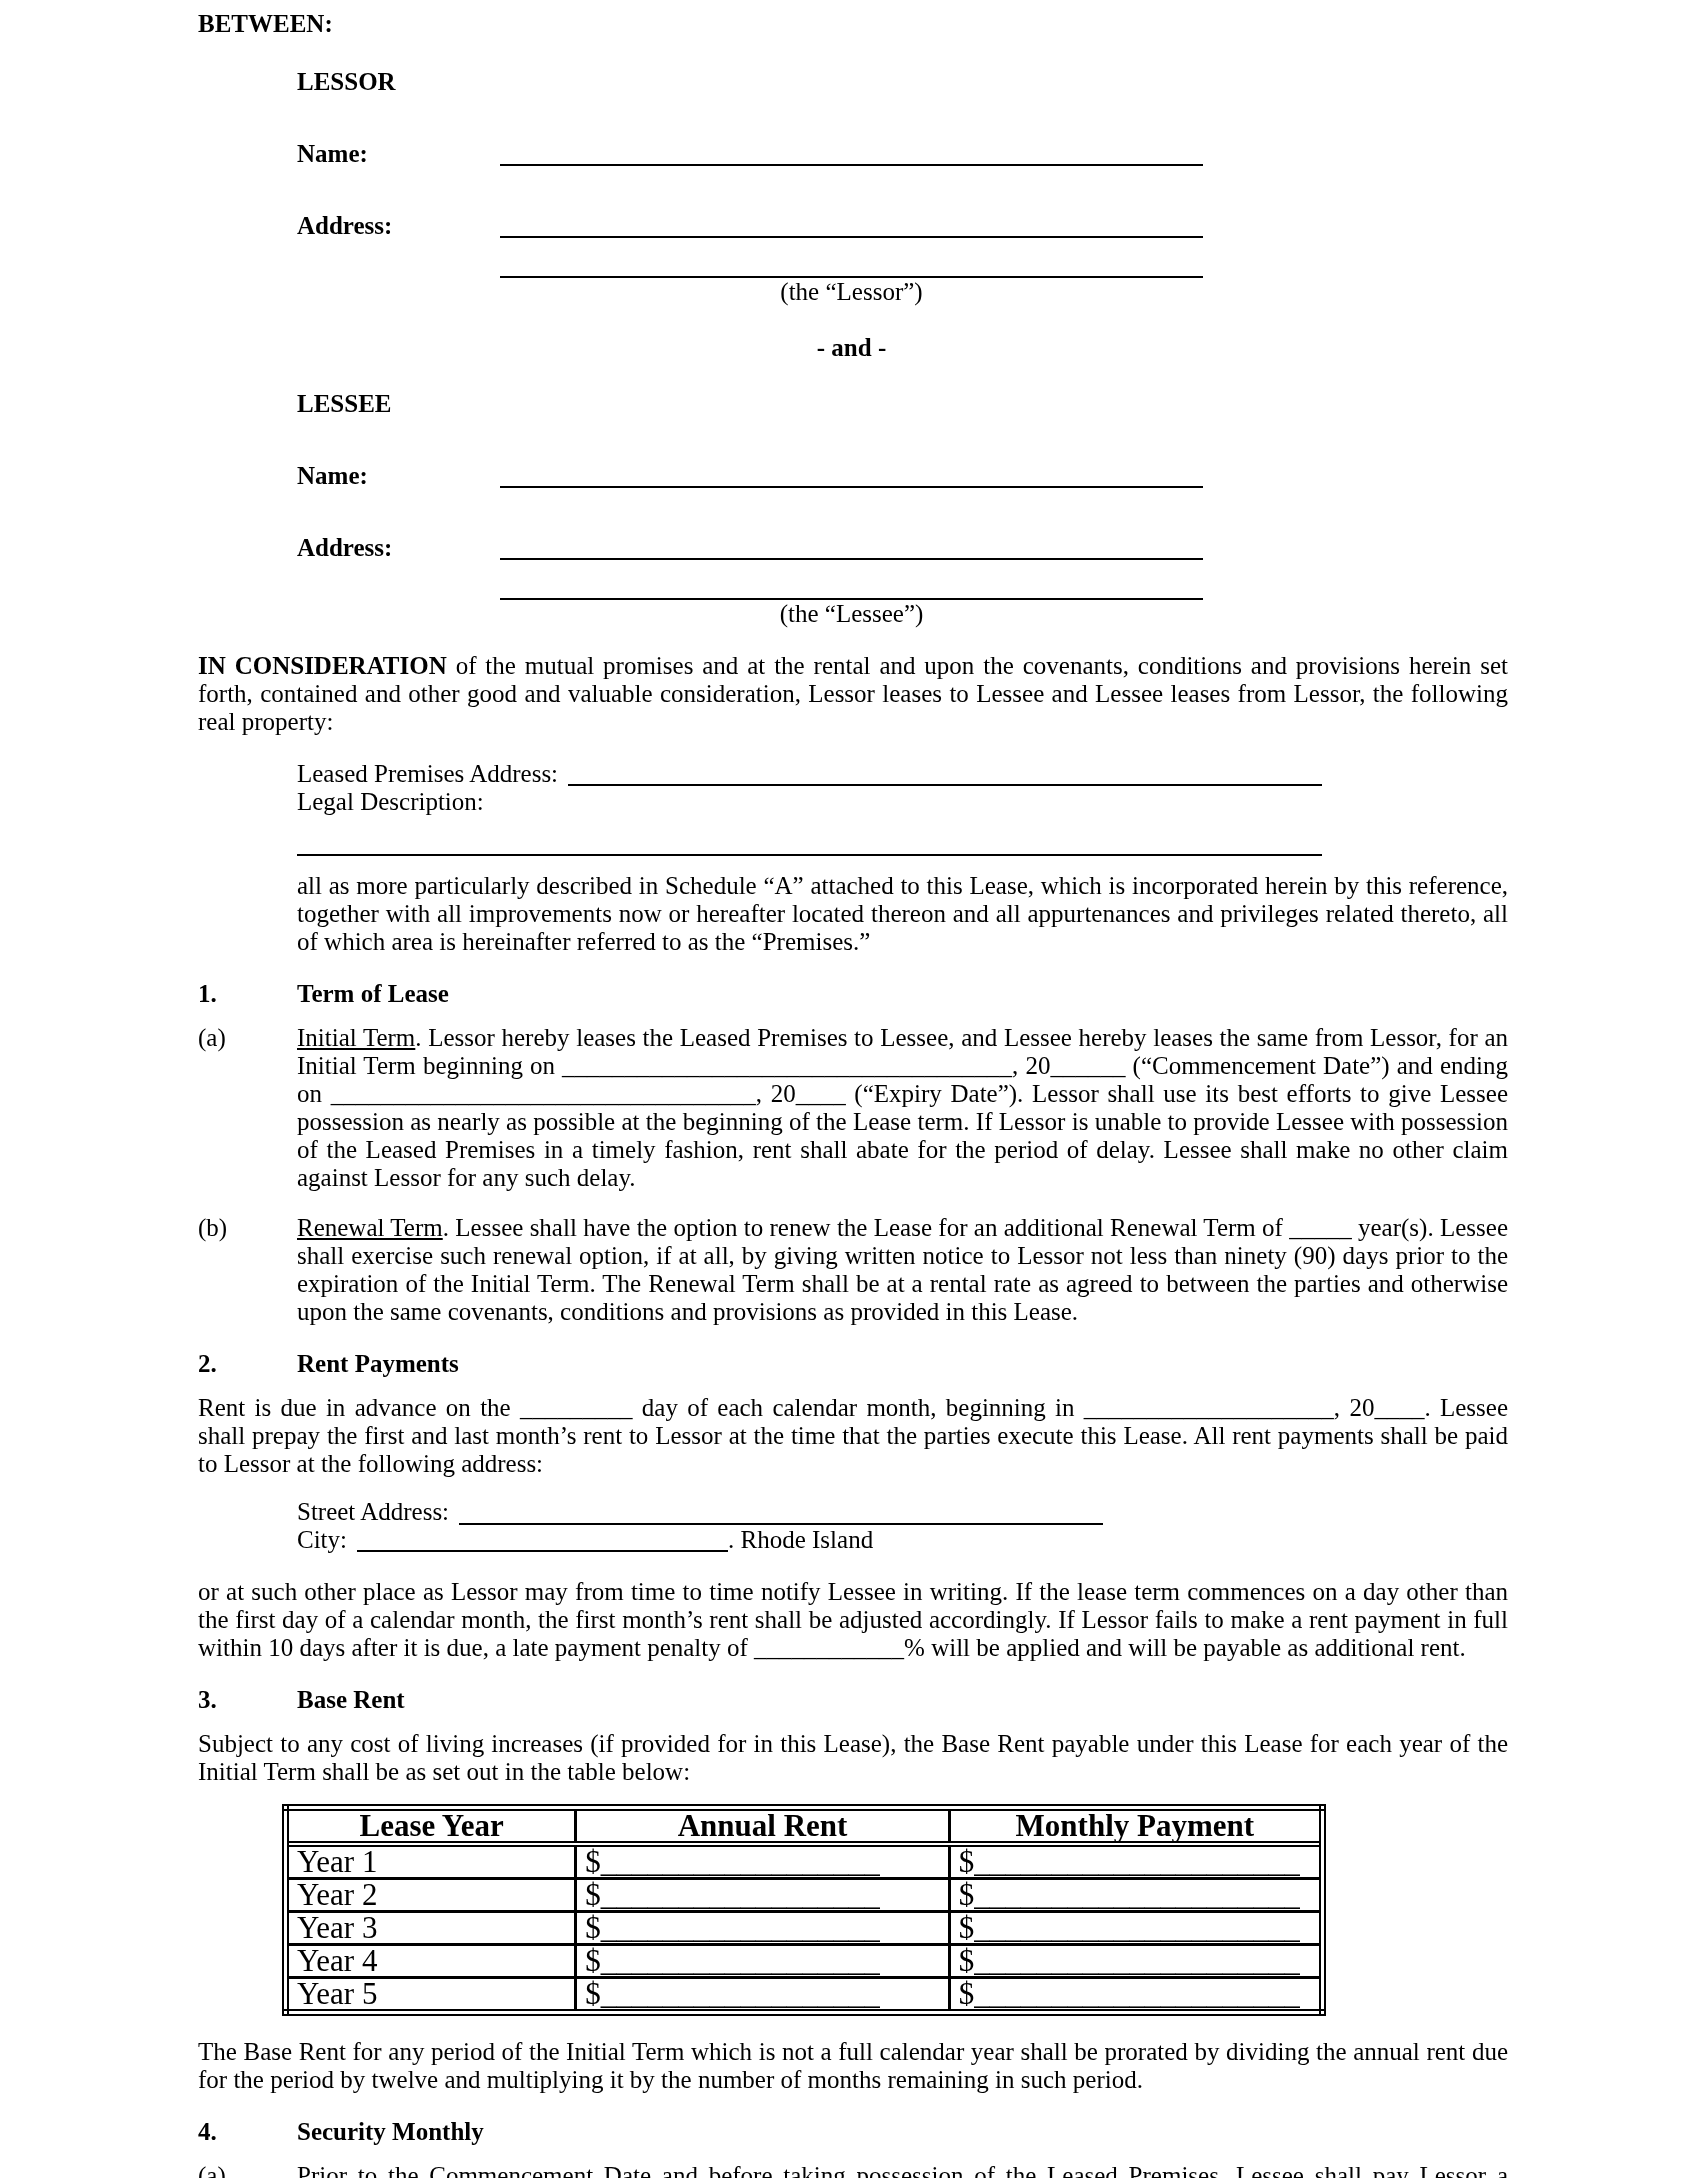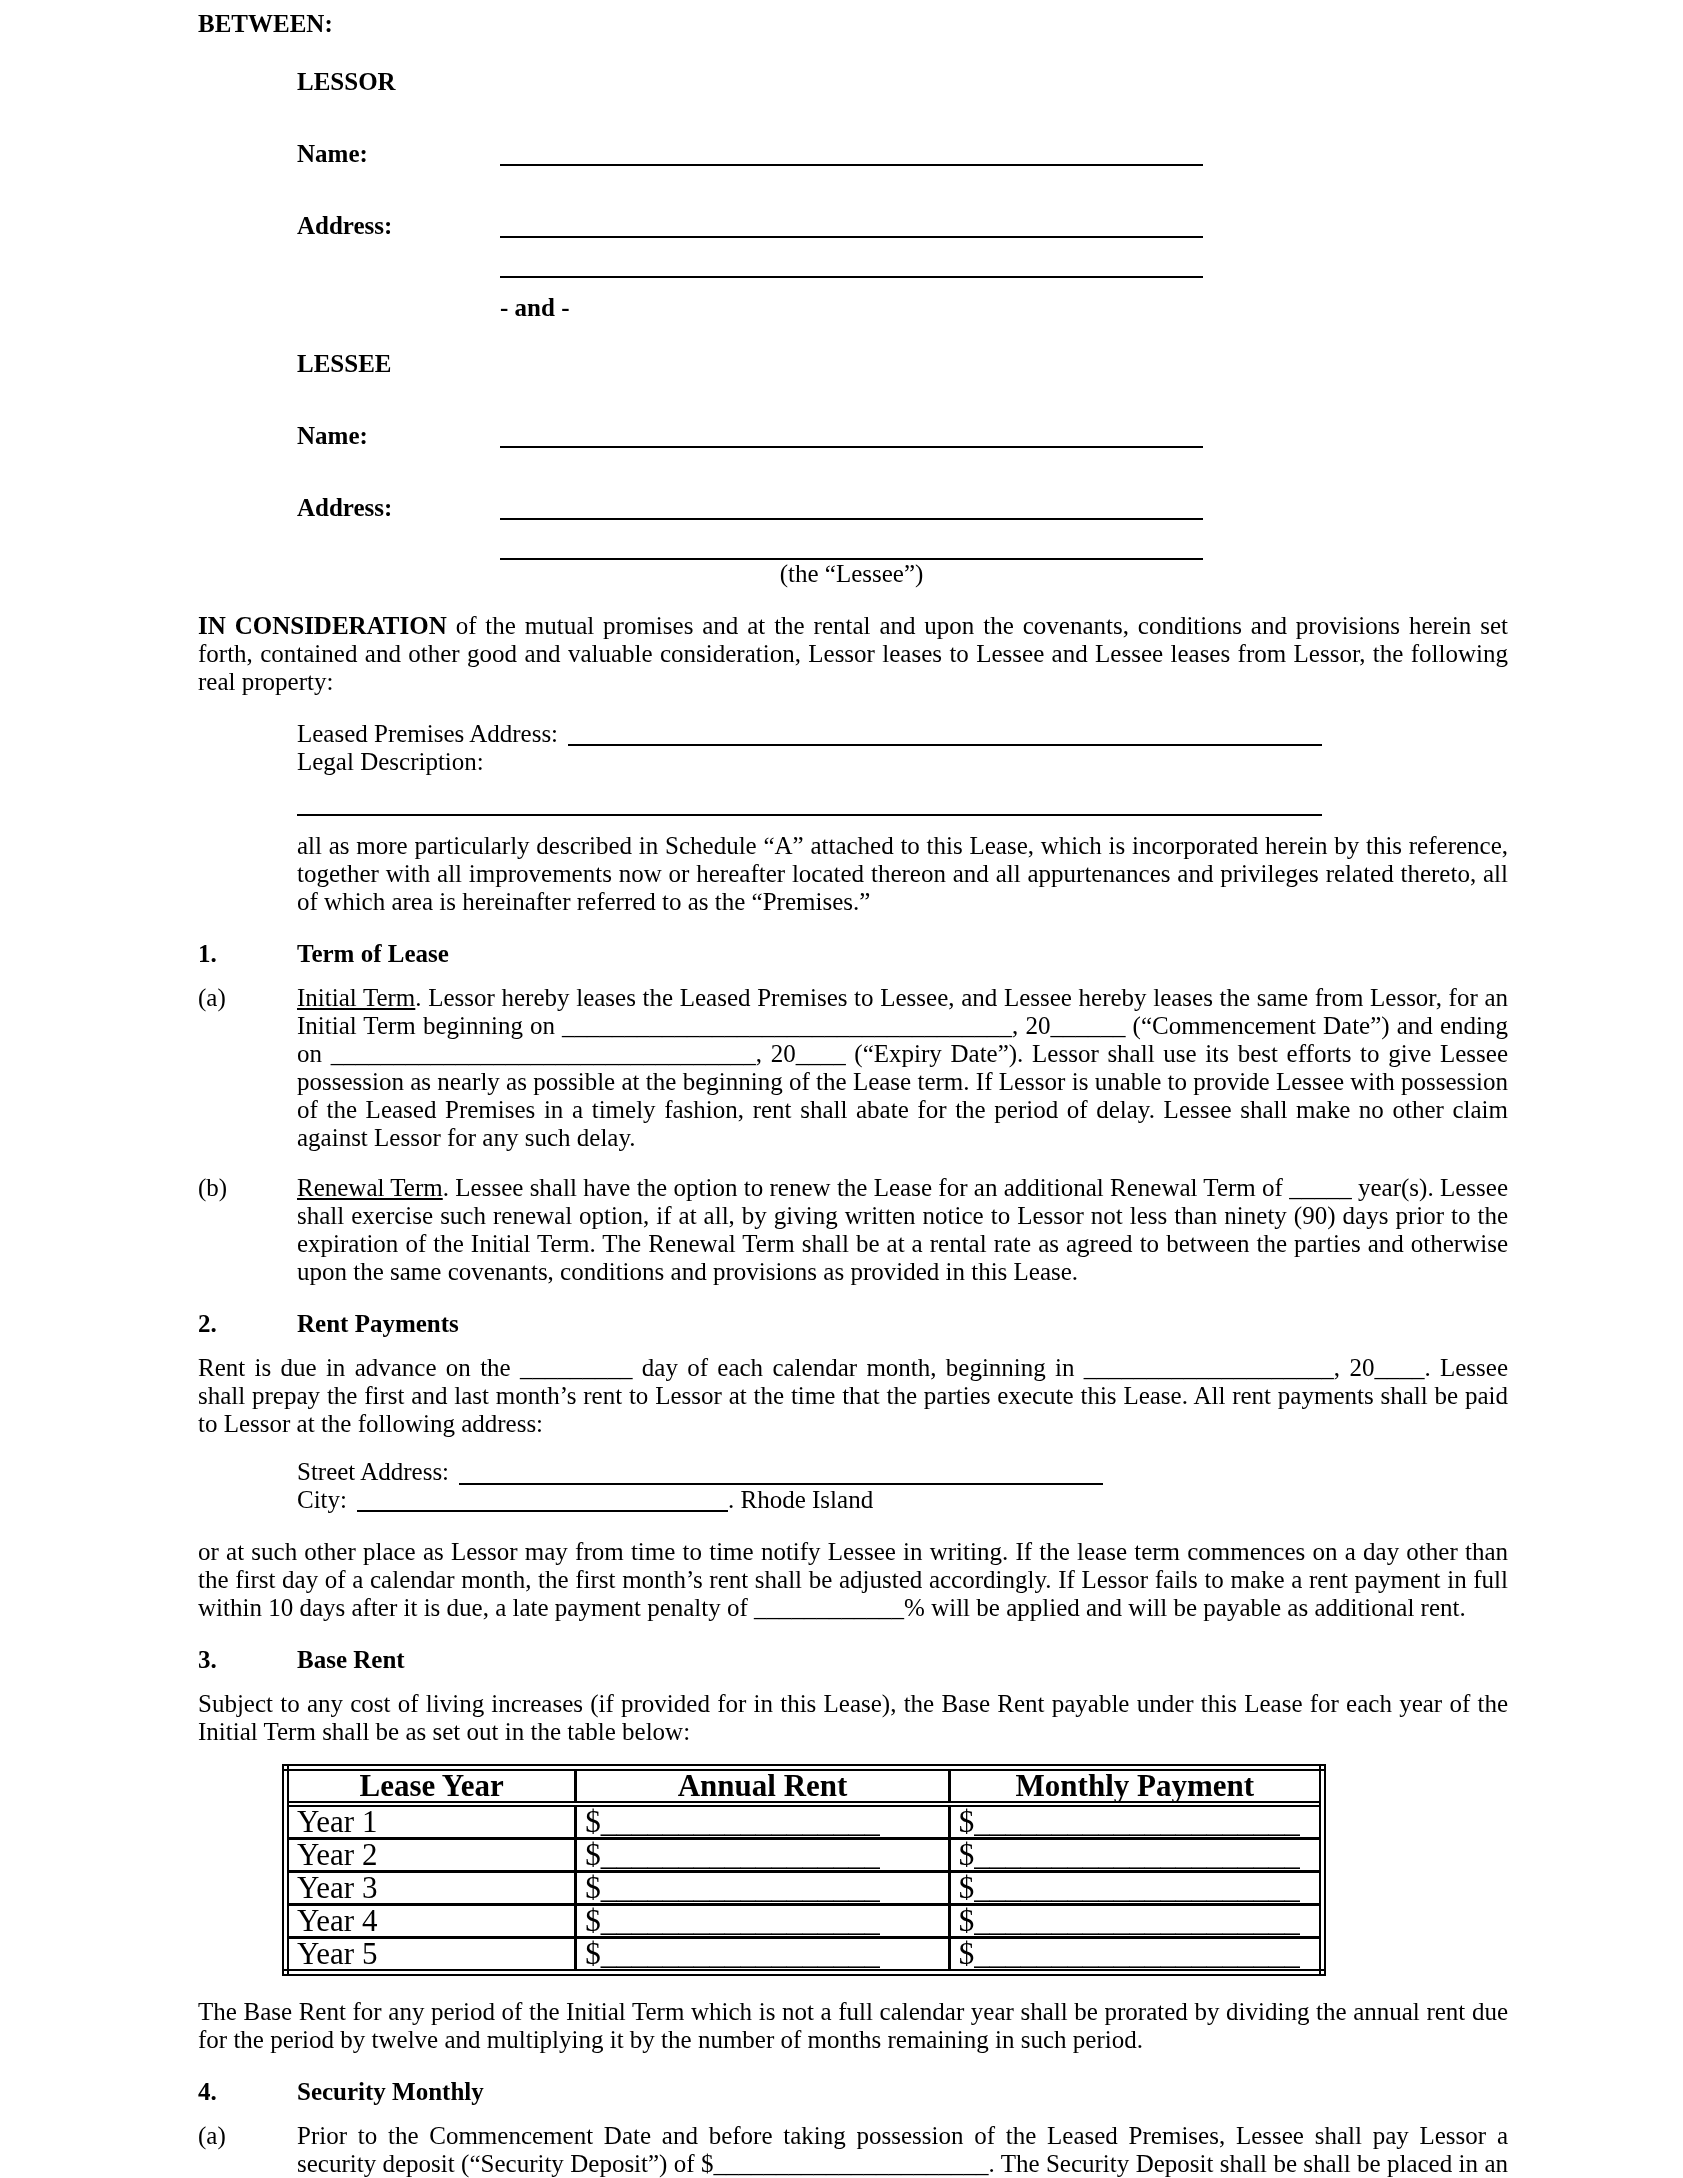--- a/index.html
+++ b/index.html
@@ -22,21 +22,21 @@
 
   .between { font-weight: bold; margin-bottom: 30px; }
 
   .party-block { margin-left: 99px; }
   .party-heading { font-weight: bold; margin-bottom: 12px; }
   .field-row { display: flex; margin-bottom: 12px; margin-top: 44px; }
   .field-label { flex: 0 0 203px; font-weight: bold; }
   .field-line { flex: 0 0 703px; border-bottom: 2px solid #000; height: 26px; }
   .cont-row { margin-top: 10px; margin-bottom: 0; }
   .party-tag { margin-left: 203px; width: 703px; text-align: center; }
-  .and-sep { font-weight: bold; margin: 16px 0 28px 302px; width: 703px; text-align: left; }
+  .and-sep { font-weight: bold; margin: 28px 0 28px 302px; width: 703px; text-align: center; }
 
   .consideration { margin-top: 24px; }
 
   .premises { margin-left: 99px; width: 1025px; margin-top: 24px; }
   .premises .prem-row { display: flex; margin: 0; }
   .prem-label { flex: 0 0 auto; padding-right: 10px; }
   .prem-line { flex: 1; border-bottom: 2px solid #000; height: 26px; }
   .blank-full { border-bottom: 2px solid #000; height: 26px; margin-top: 14px; }
   .schedule-note { margin: 16px 0 0 99px; }
 
@@ -92,20 +92,21 @@
         <span class="field-line"></span>
       </div>
       <div class="field-row">
         <span class="field-label">Address:</span>
         <span class="field-line"></span>
       </div>
       <div class="field-row cont-row">
         <span class="field-label"></span>
         <span class="field-line"></span>
       </div>
+      <div class="party-tag">(the “Lessor”)</div>
     </section>
 
     <div class="and-sep">- and -</div>
 
     <section class="party-block">
       <div class="party-heading">LESSEE</div>
       <div class="field-row">
         <span class="field-label">Name:</span>
         <span class="field-line"></span>
       </div>

